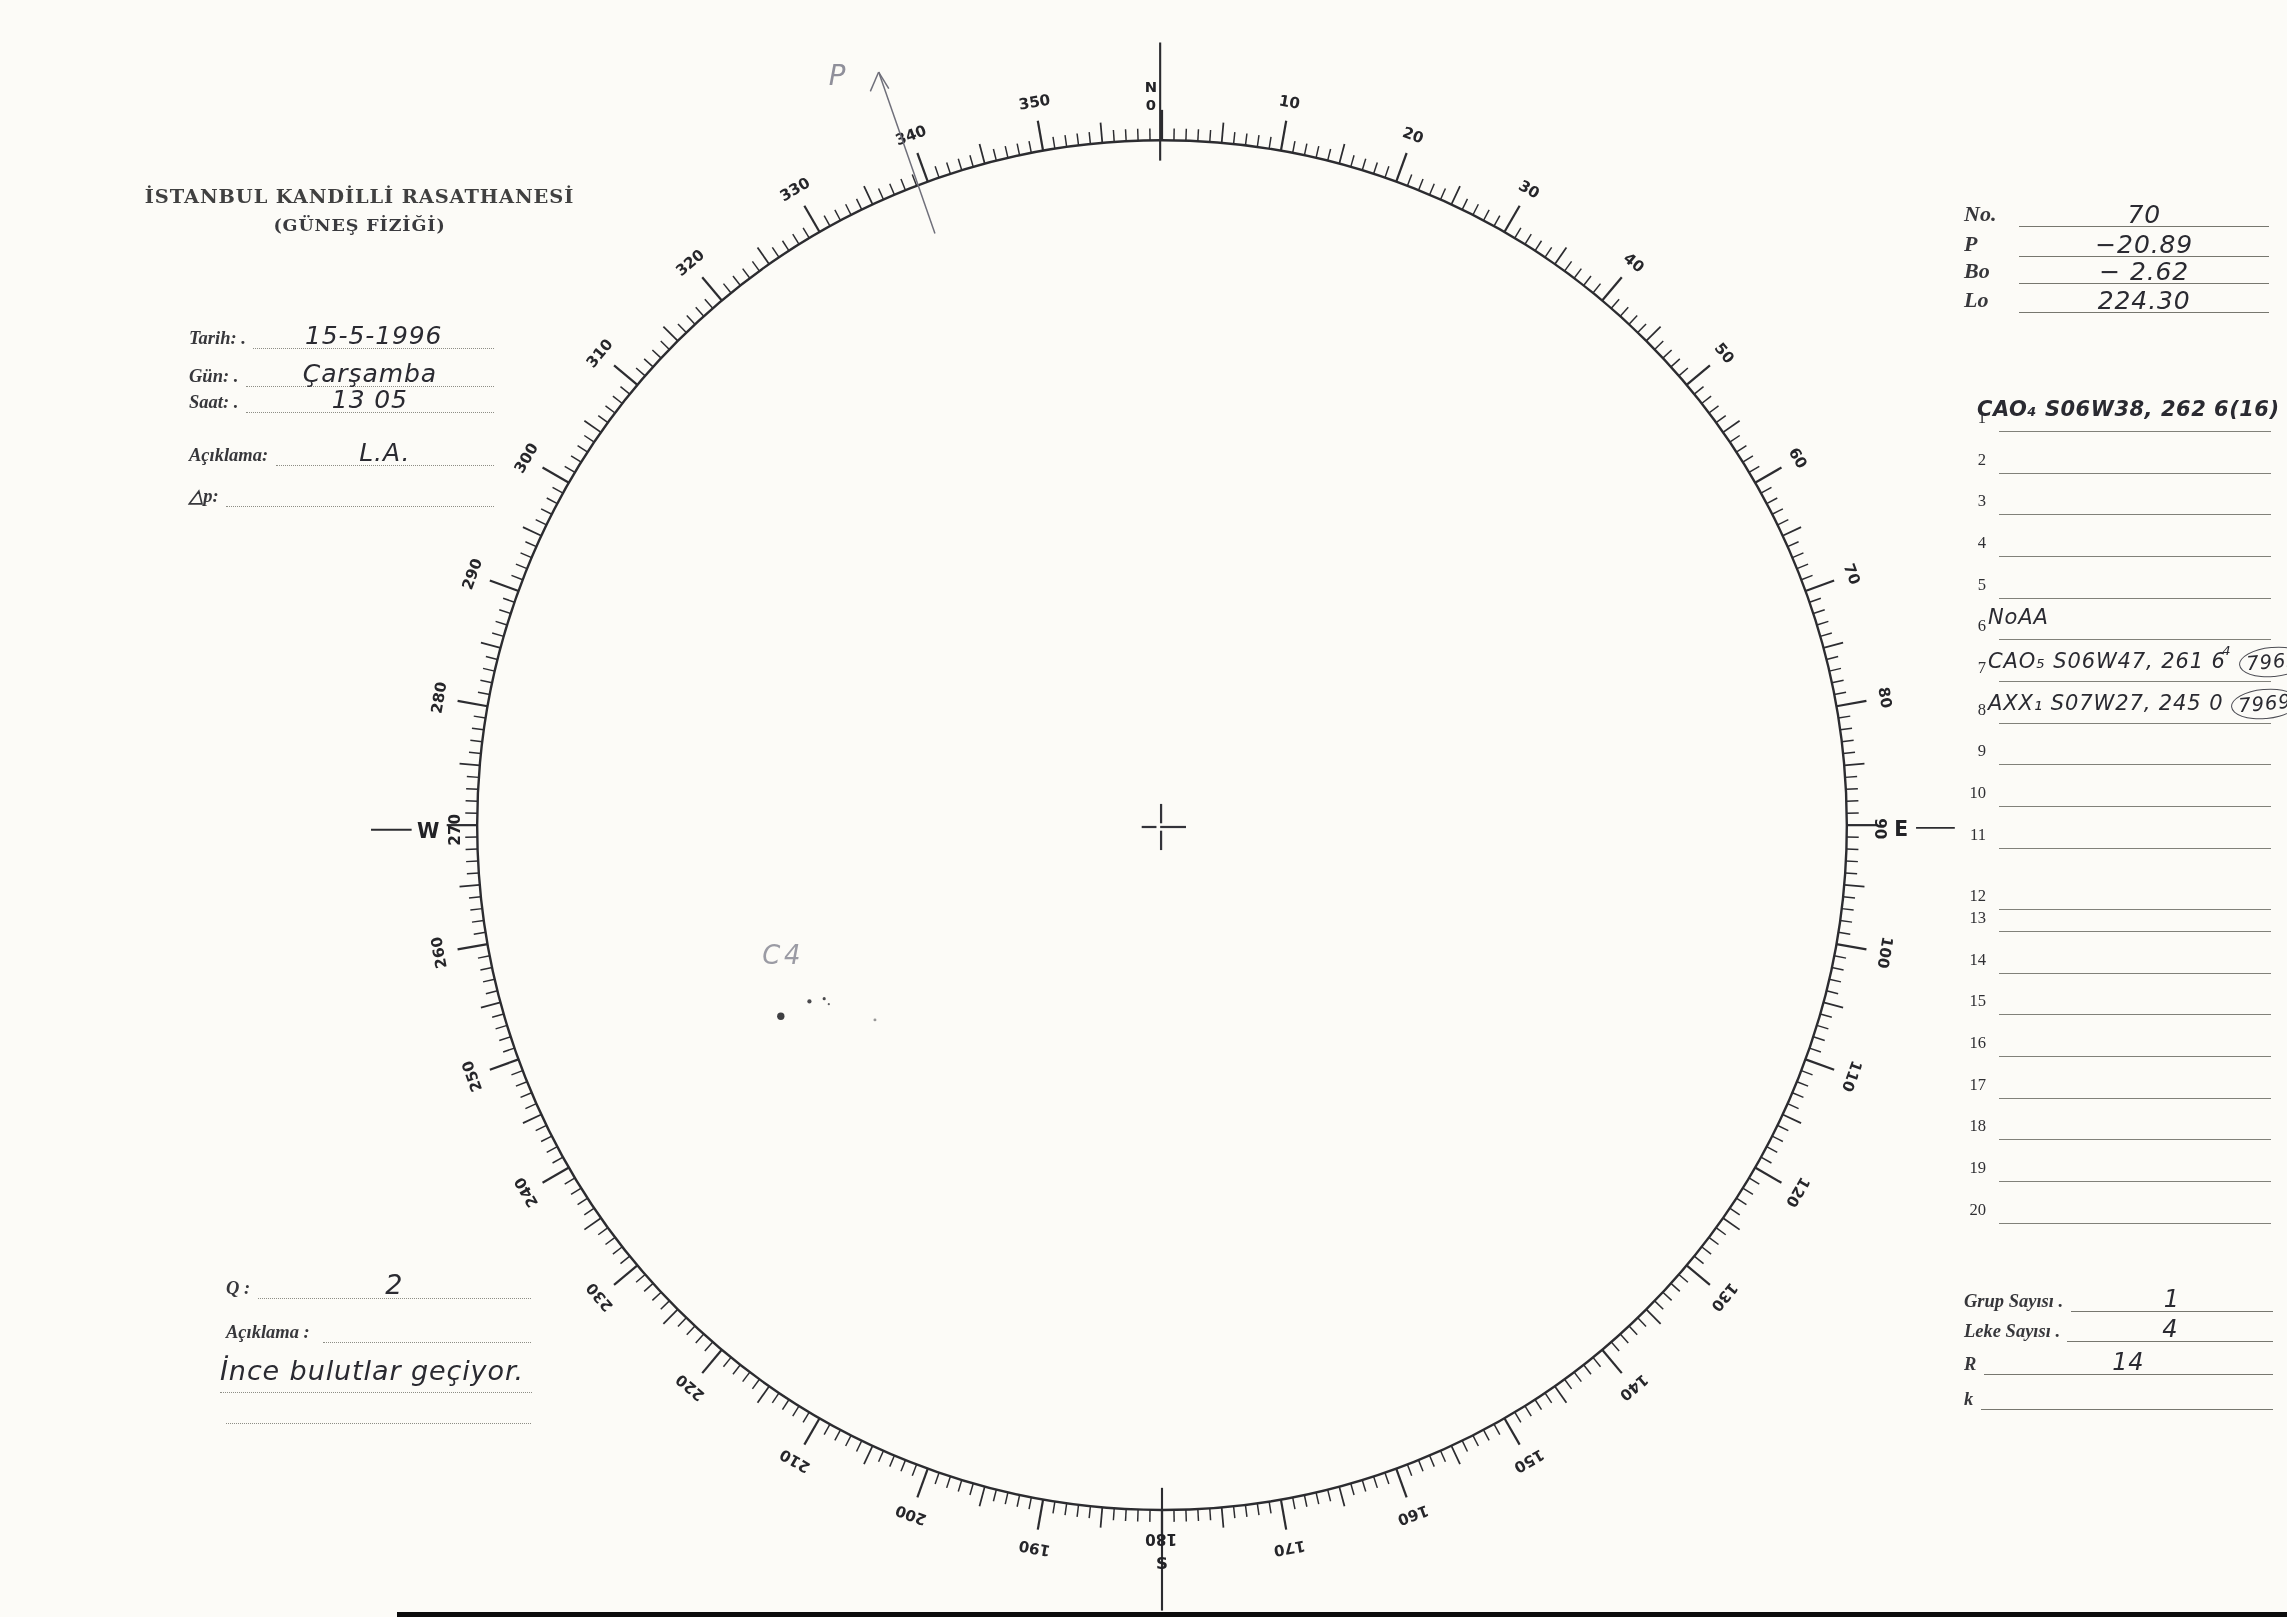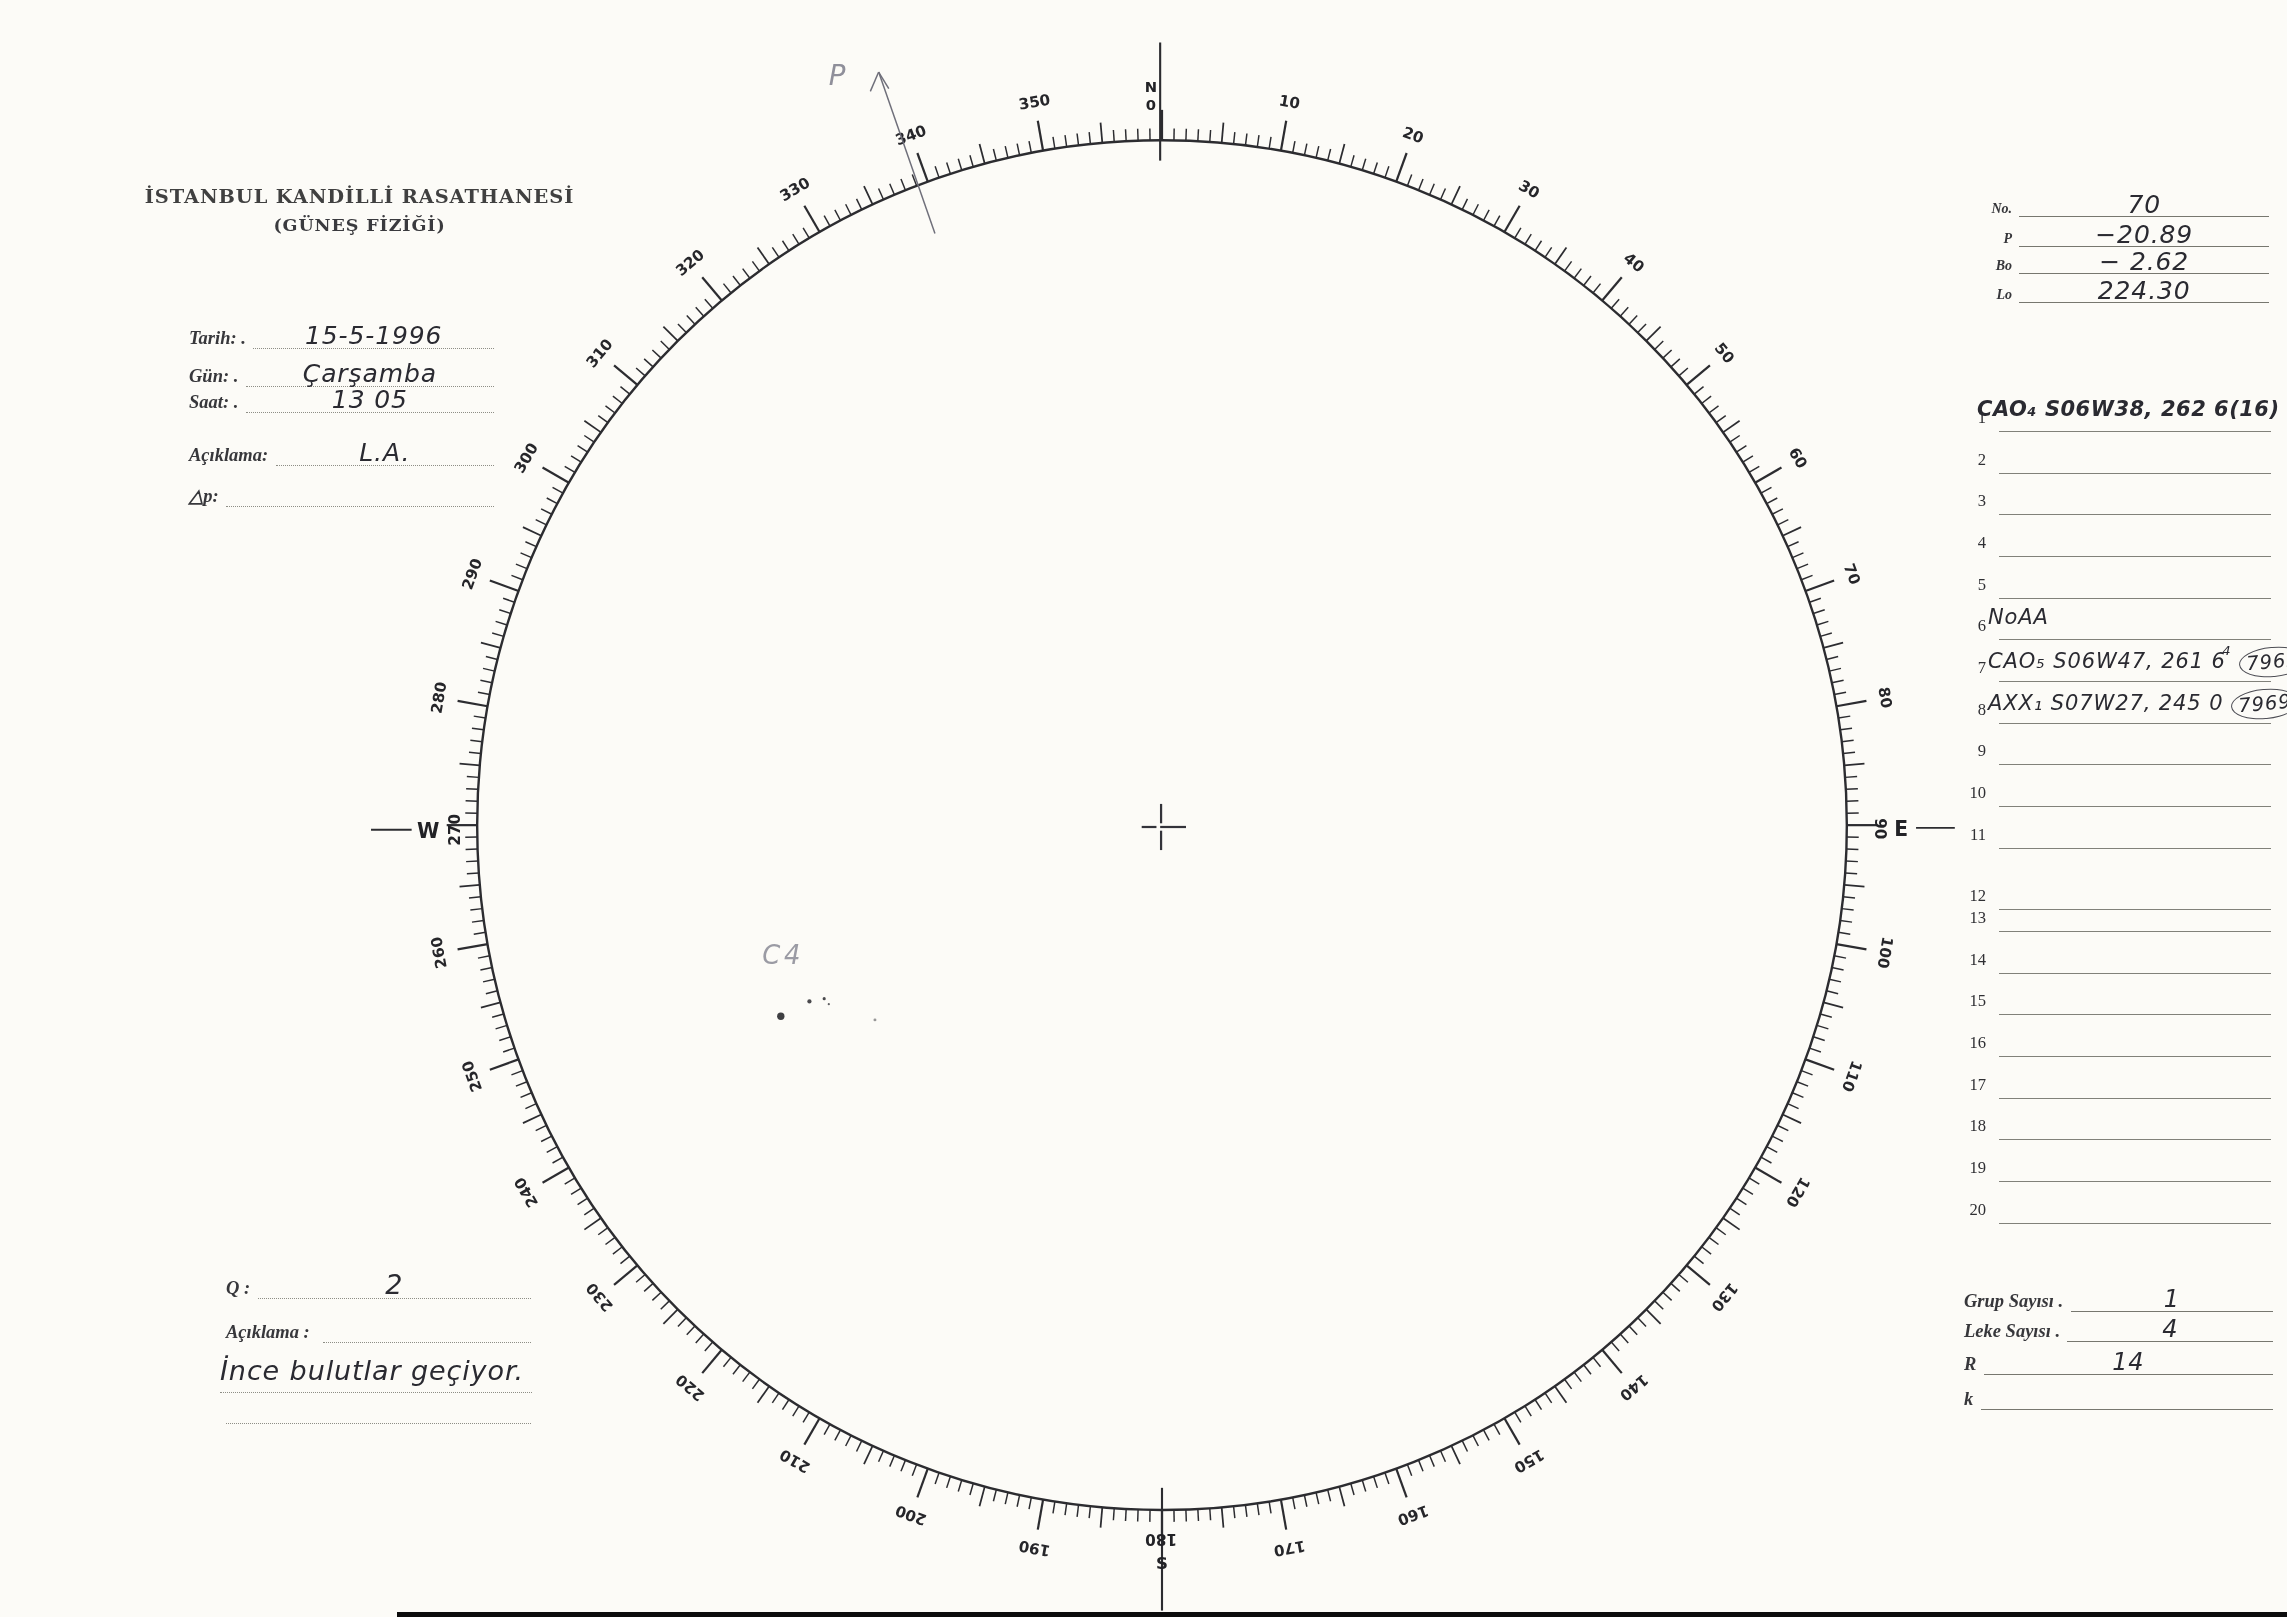--- a/index.html
+++ b/index.html
@@ -17,21 +17,21 @@
   .dotline{flex:1;border-bottom:1.8px dotted #8e8e86;position:relative;height:3.7px;}
   .solidline{flex:1;border-bottom:1.4px solid #77776f;position:relative;height:3.7px;}
   .hand{font-family:"DejaVu Sans",sans-serif;font-style:italic;color:#2a2a31;letter-spacing:0.9px;white-space:nowrap;}
   .lineval{position:absolute;left:0;right:0;bottom:-1.8px;text-align:center;font-size:25px;}
   
   .obsf .frow{left:189px;width:305px;}
   .f0{top:328px;} .f1{top:366px;} .f2{top:392px;justify-content:flex-end;} .f3{top:445px;} .f4{top:485px;}
   
   .eph .frow{left:1964px;width:305px;}
   .e0{top:201px;} .e1{top:231px;} .e2{top:258px;} .e3{top:287px;}
-  .eph .flabel{font-size:14px;width:48px;text-align:right;}
+  .eph .flabel{font-size:22px;width:48px;}
   .eph .lineval{font-size:25px;bottom:-2.8px;}
   
   .sum .frow{left:1964px;width:309px;margin-top:8px;}
   .s0{top:1283px;} .s1{top:1313px;} .s2{top:1346px;} .s3{top:1381px;}
   .sum .lineval{font-size:24px;}
   
   .q-row{left:226px;width:305px;top:1278px;}
   .ak-row{left:226px;width:305px;top:1322px;}
   .ak-row .dotline{margin-left:5.5px;}
   .note-text{position:absolute;left:220px;top:1355px;font-size:27px;}

